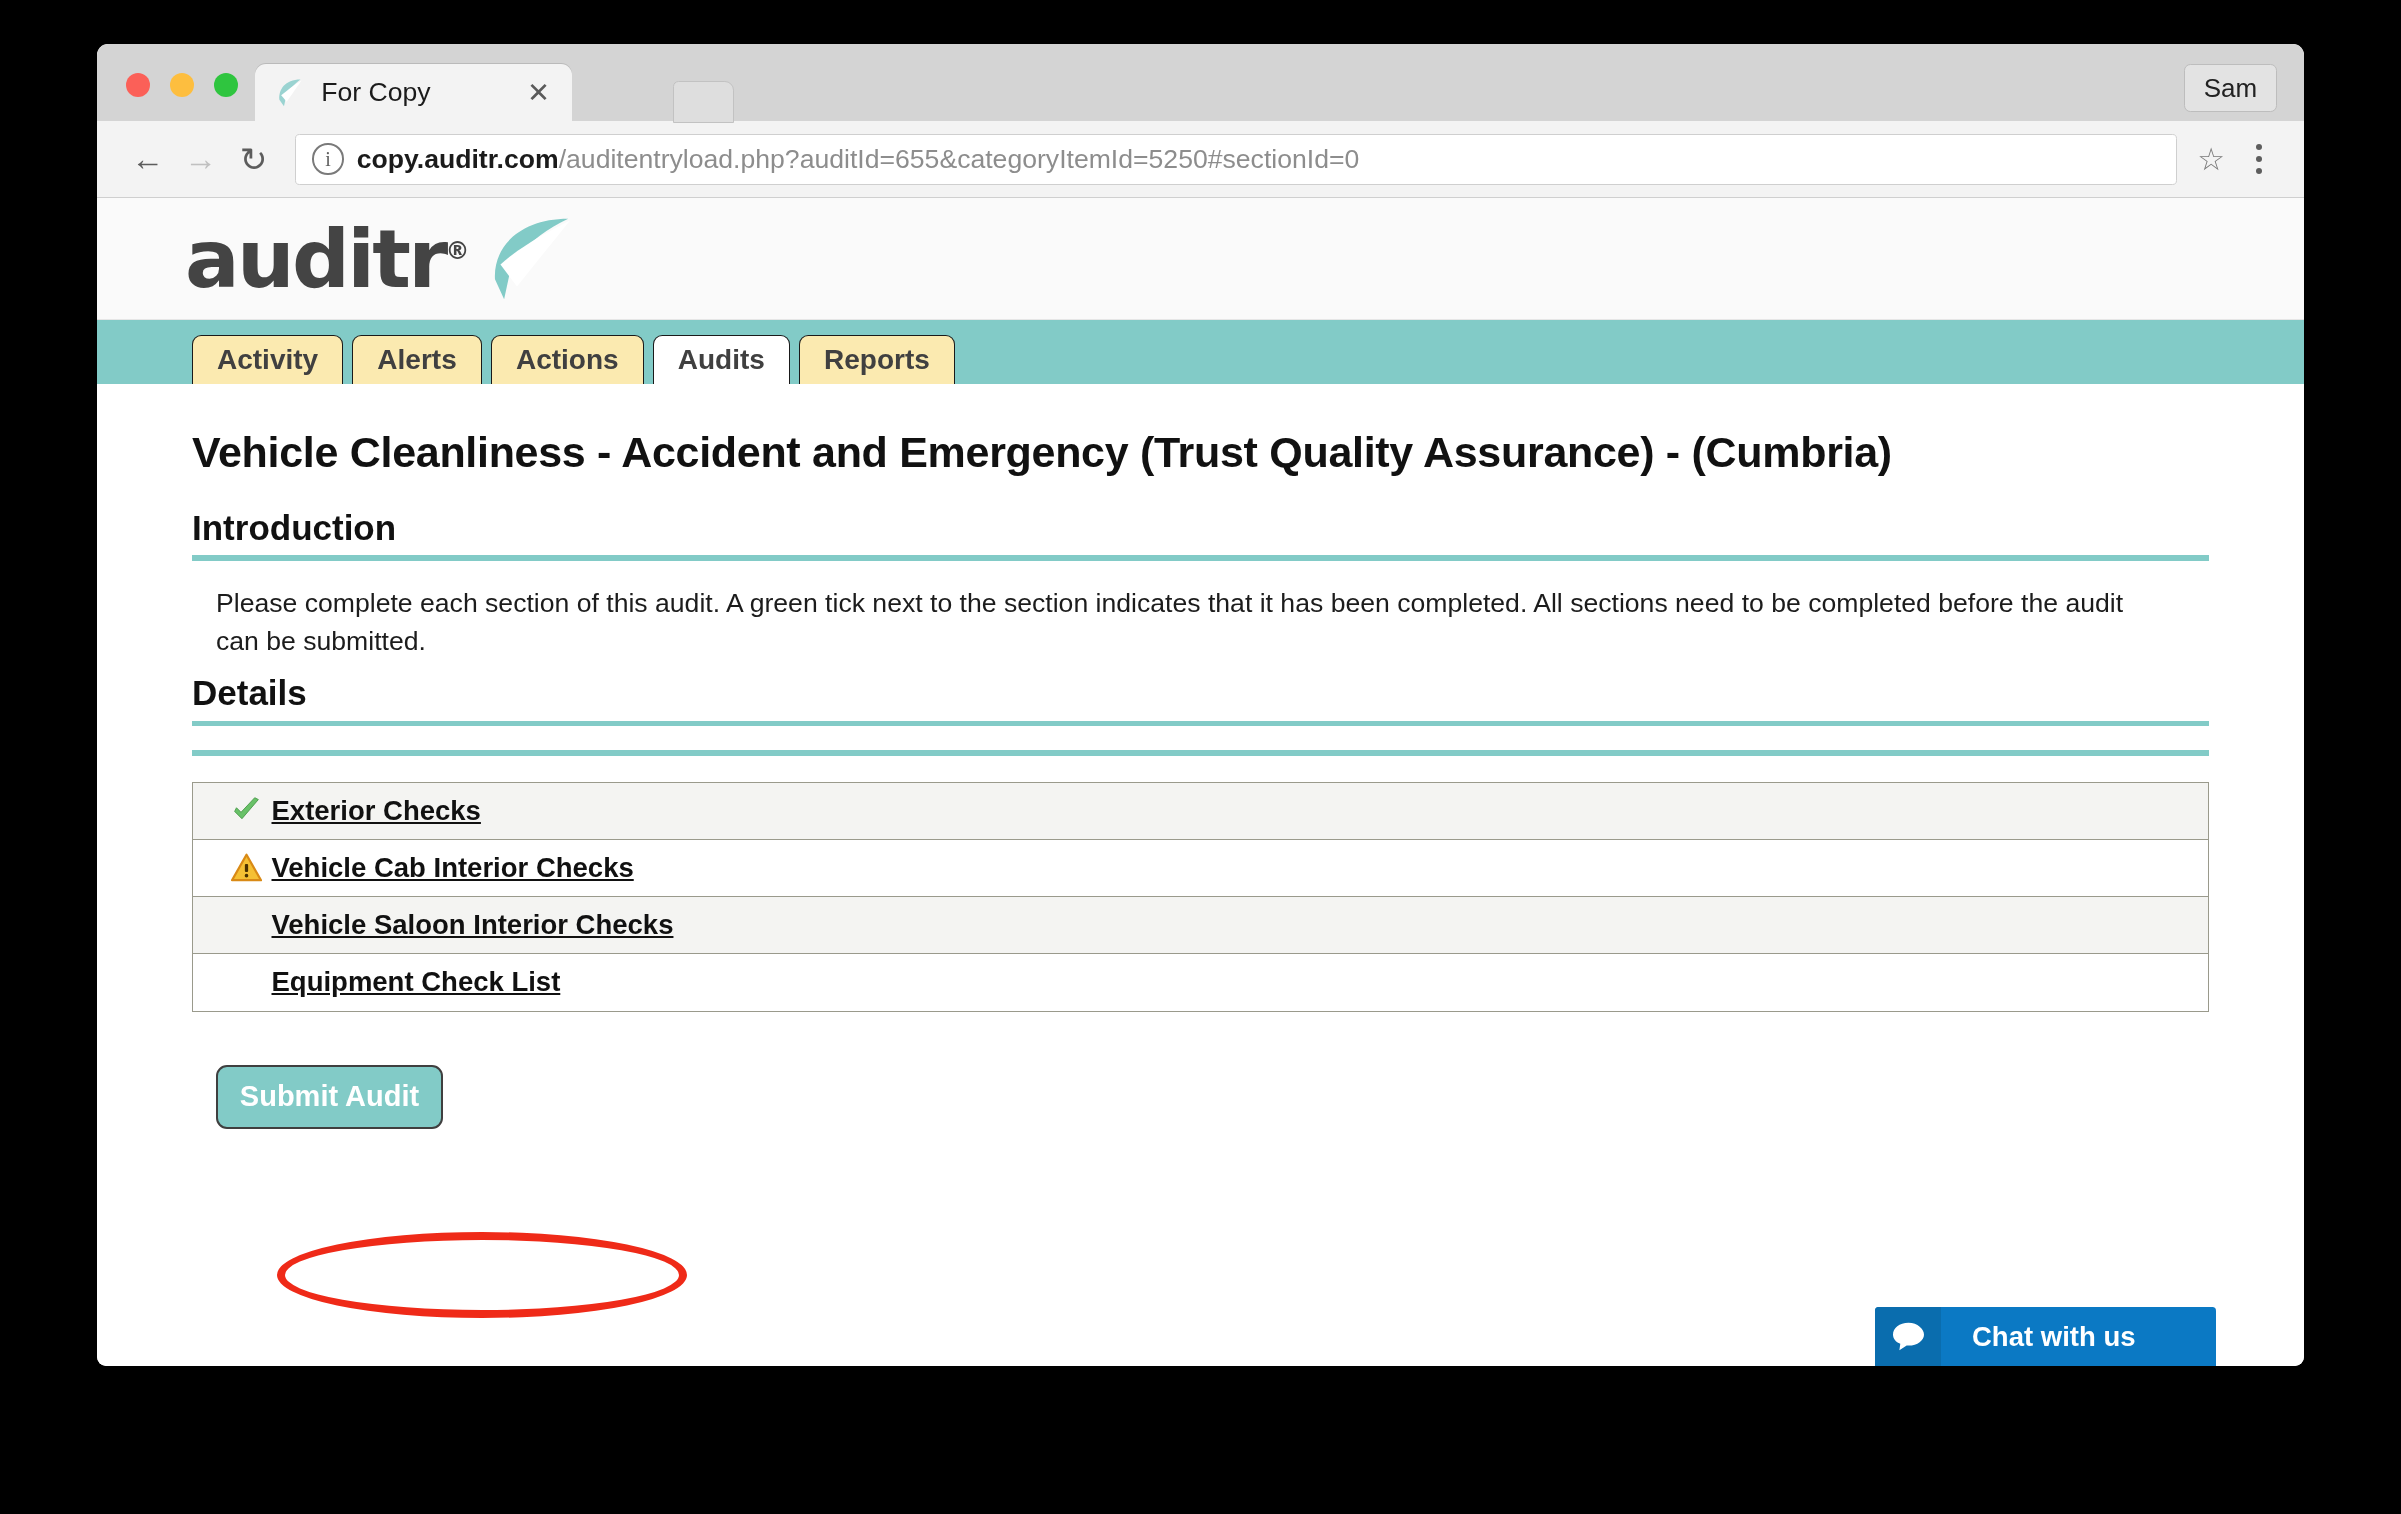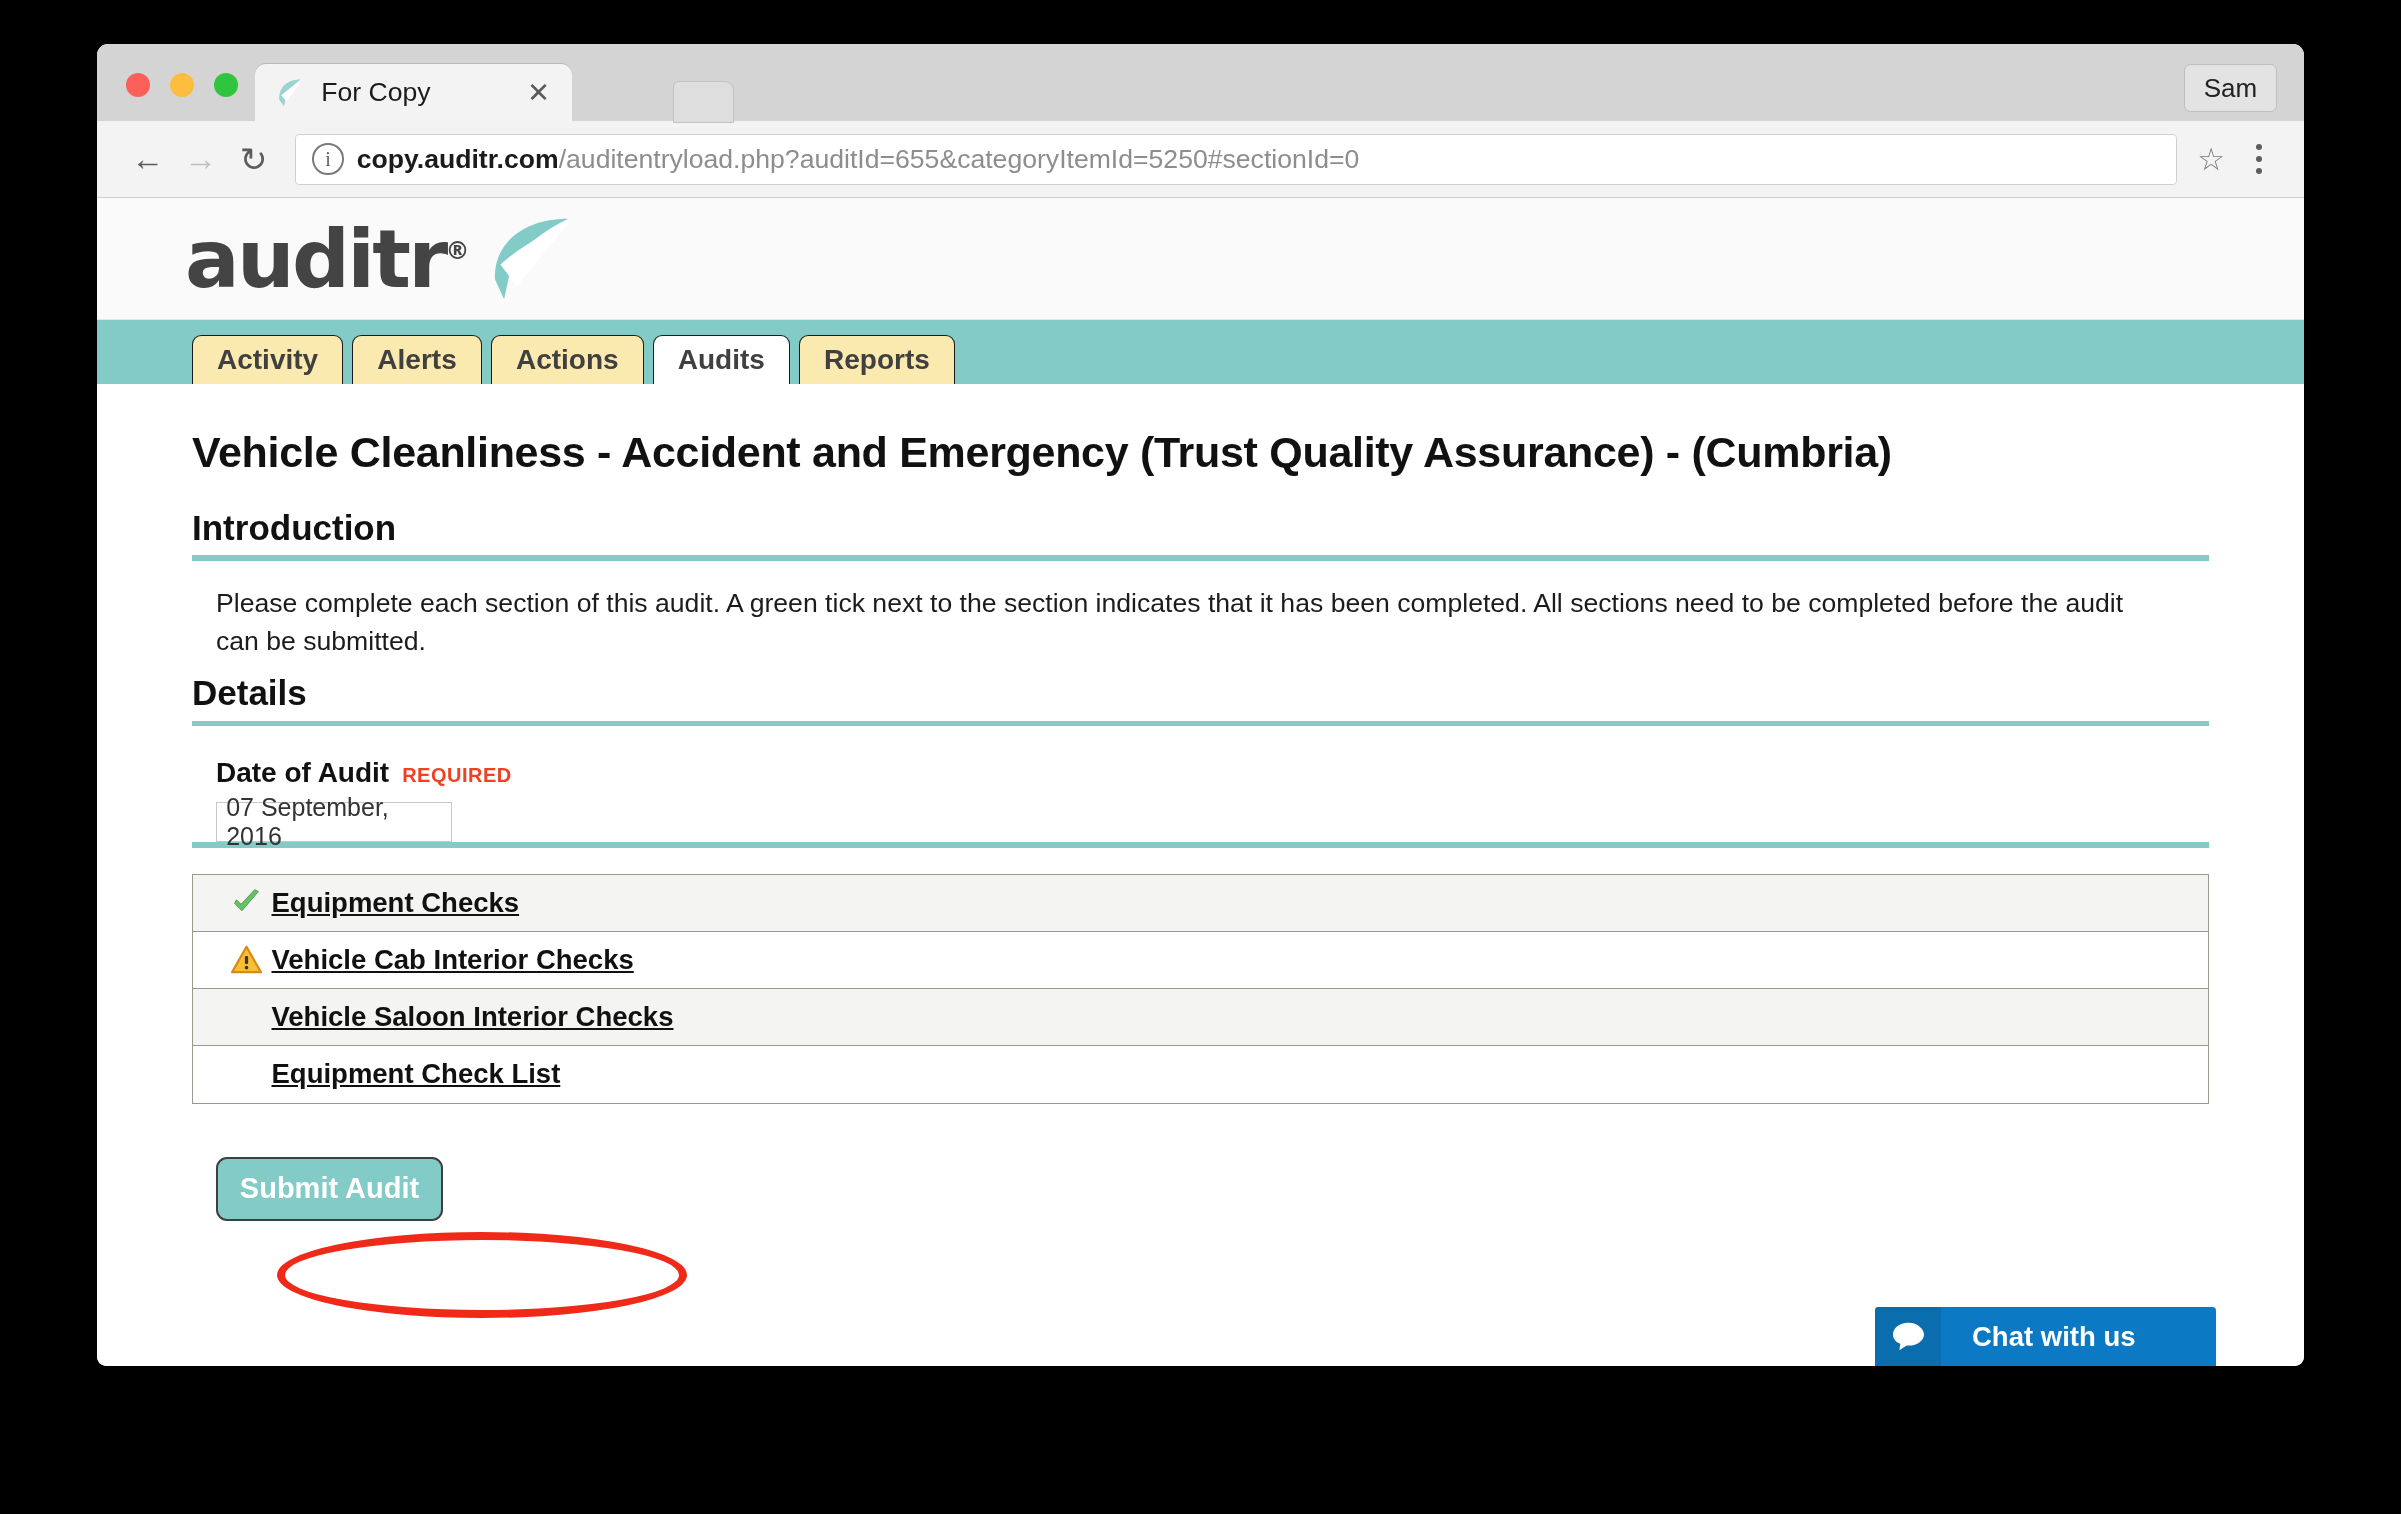--- a/index.html
+++ b/index.html
@@ -157,37 +157,33 @@
 
     <div class="content">
       <h1 class="ptitle">Vehicle Cleanliness - Accident and Emergency (Trust Quality Assurance) - (Cumbria)</h1>
 
       <h2 class="sec">Introduction</h2>
       <div class="rule"></div>
       <p class="intro">Please complete each section of this audit. A green tick next to the section indicates that it has been completed. All sections need to be completed before the audit can be submitted.</p>
 
       <h2 class="sec">Details</h2>
       <div class="rule"></div>
-      <div class="field">
-        <span class="flabel">Date of Audit</span><span class="req">REQUIRED</span>
-        <div class="finput">07 September, 2016</div>
-      </div>
 
       <div class="rule"></div>
 
       <div class="seclist">
 
 
         <div class="srow alt">
           <span class="sicon">
             <svg width="31" height="31" viewBox="0 0 34 34">
                 <path d="M4 18l8 8L30 5l-4-2-15 16-5-5z" fill="#68c168" stroke="#4a9a4a" stroke-width="1"></path>
               </svg>
           </span>
-          <span class="slabel">Equipment Checks</span>
+          <span class="slabel">Exterior Checks</span>
         </div>
 
         <div class="srow">
           <span class="sicon">
             <svg width="31" height="29" viewBox="0 0 34 32">
               <path d="M17 2L33 30H1z" fill="#f5c034" stroke="#d98a16" stroke-width="2.5" stroke-linejoin="round"></path>
               <rect x="15.2" y="12" width="3.6" height="9" rx="1.2" fill="#4a3000"></rect>
               <circle cx="17" cy="25" r="2" fill="#4a3000"></circle>
             </svg>
           </span>

